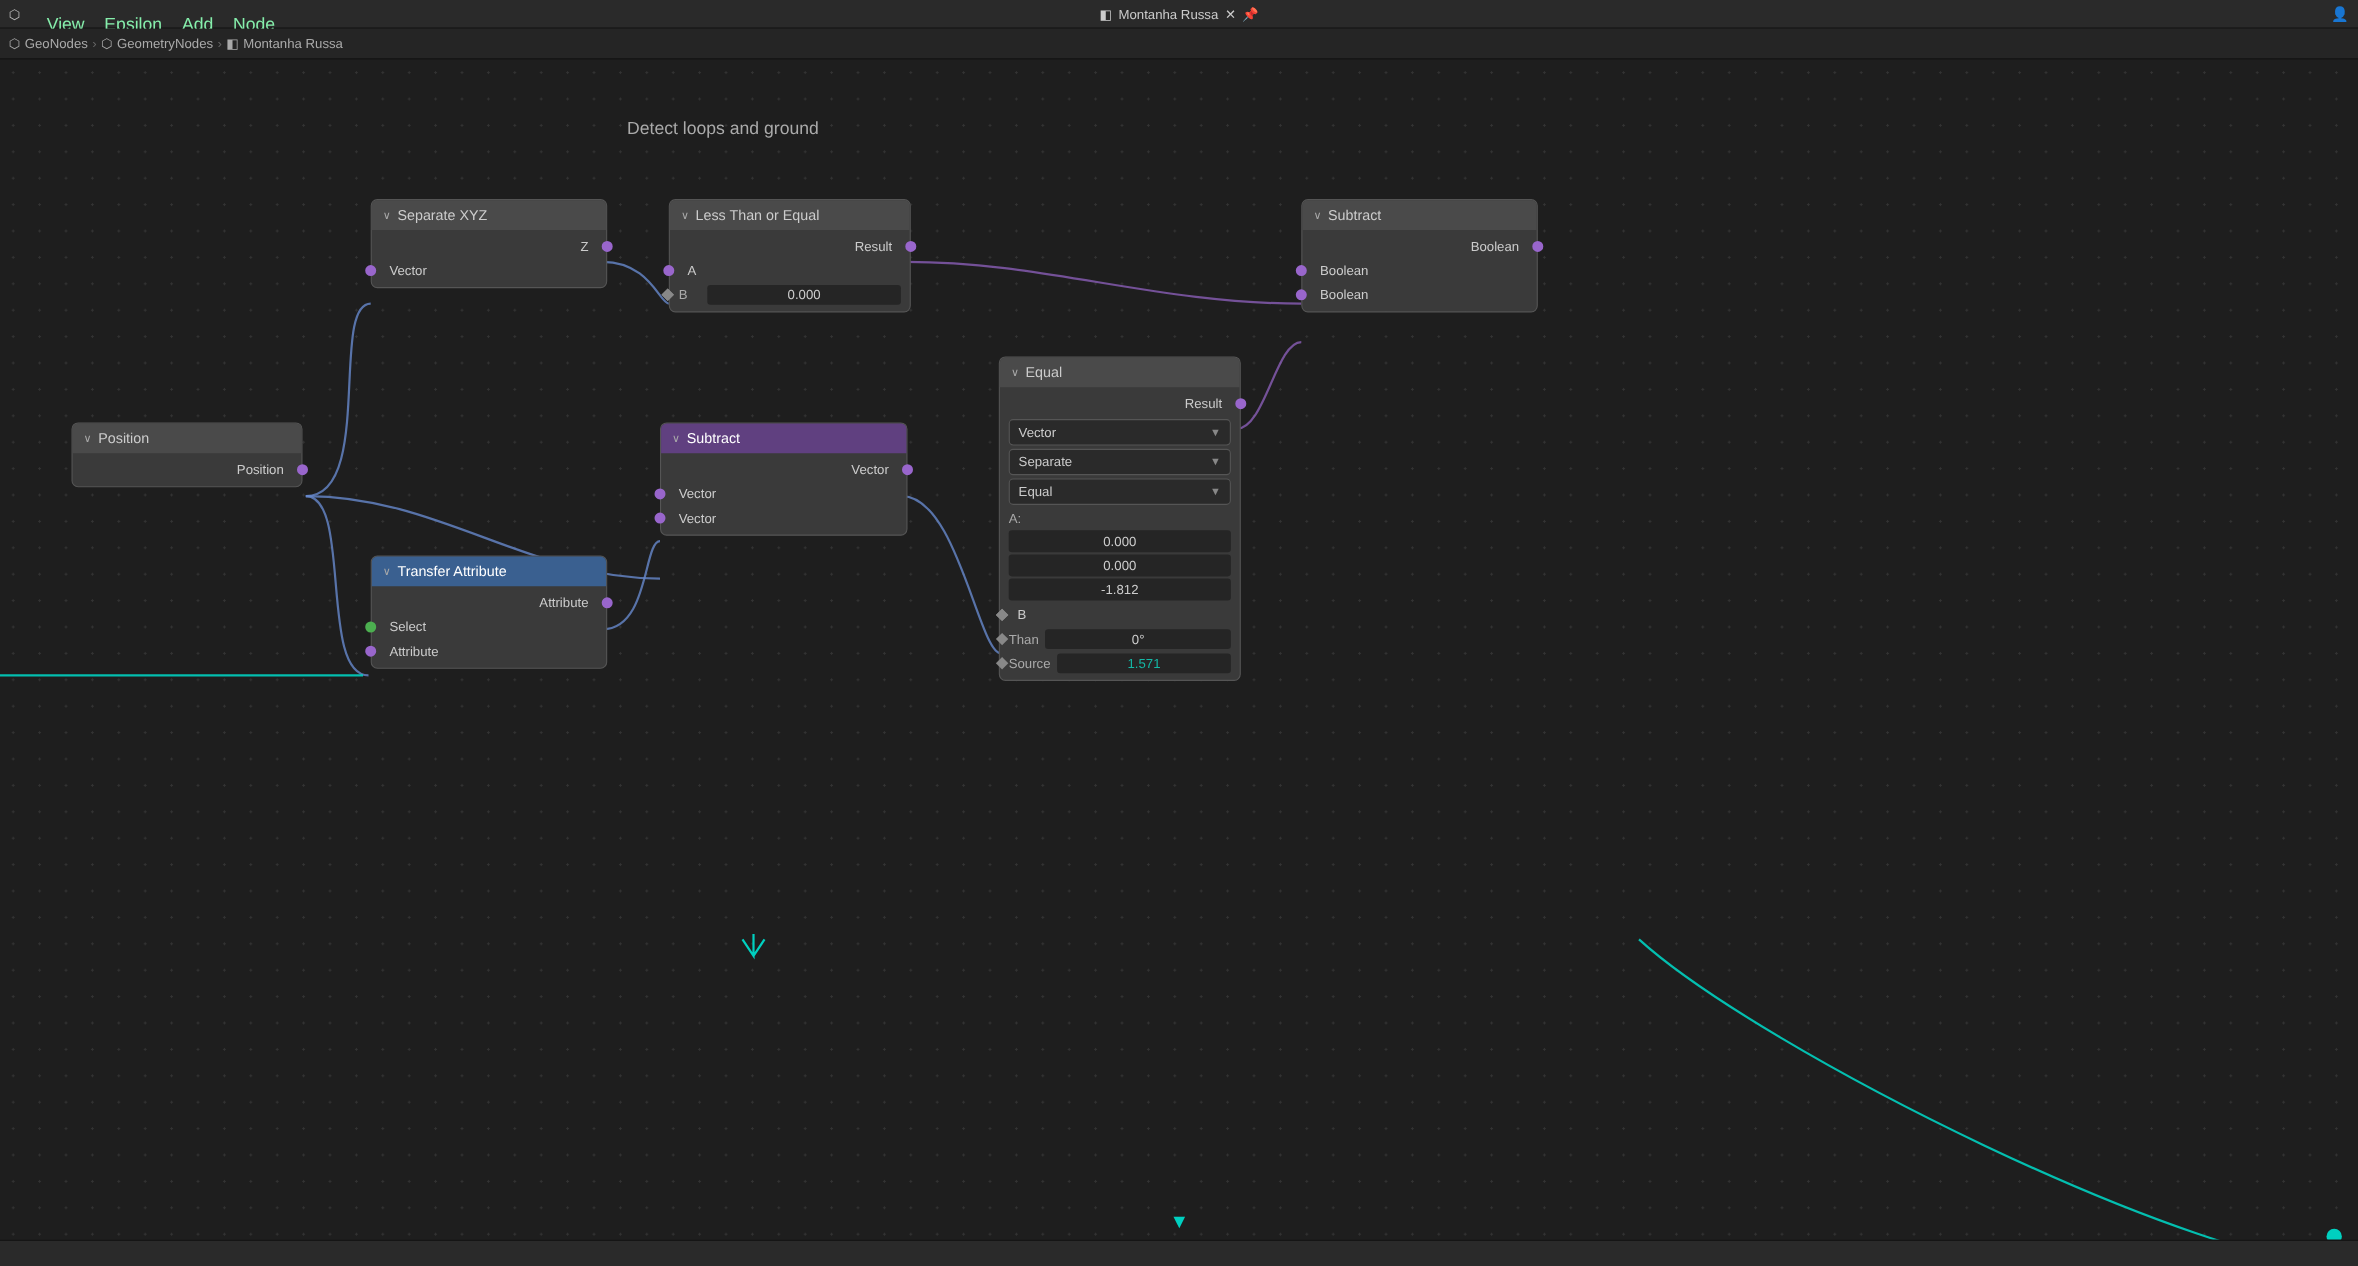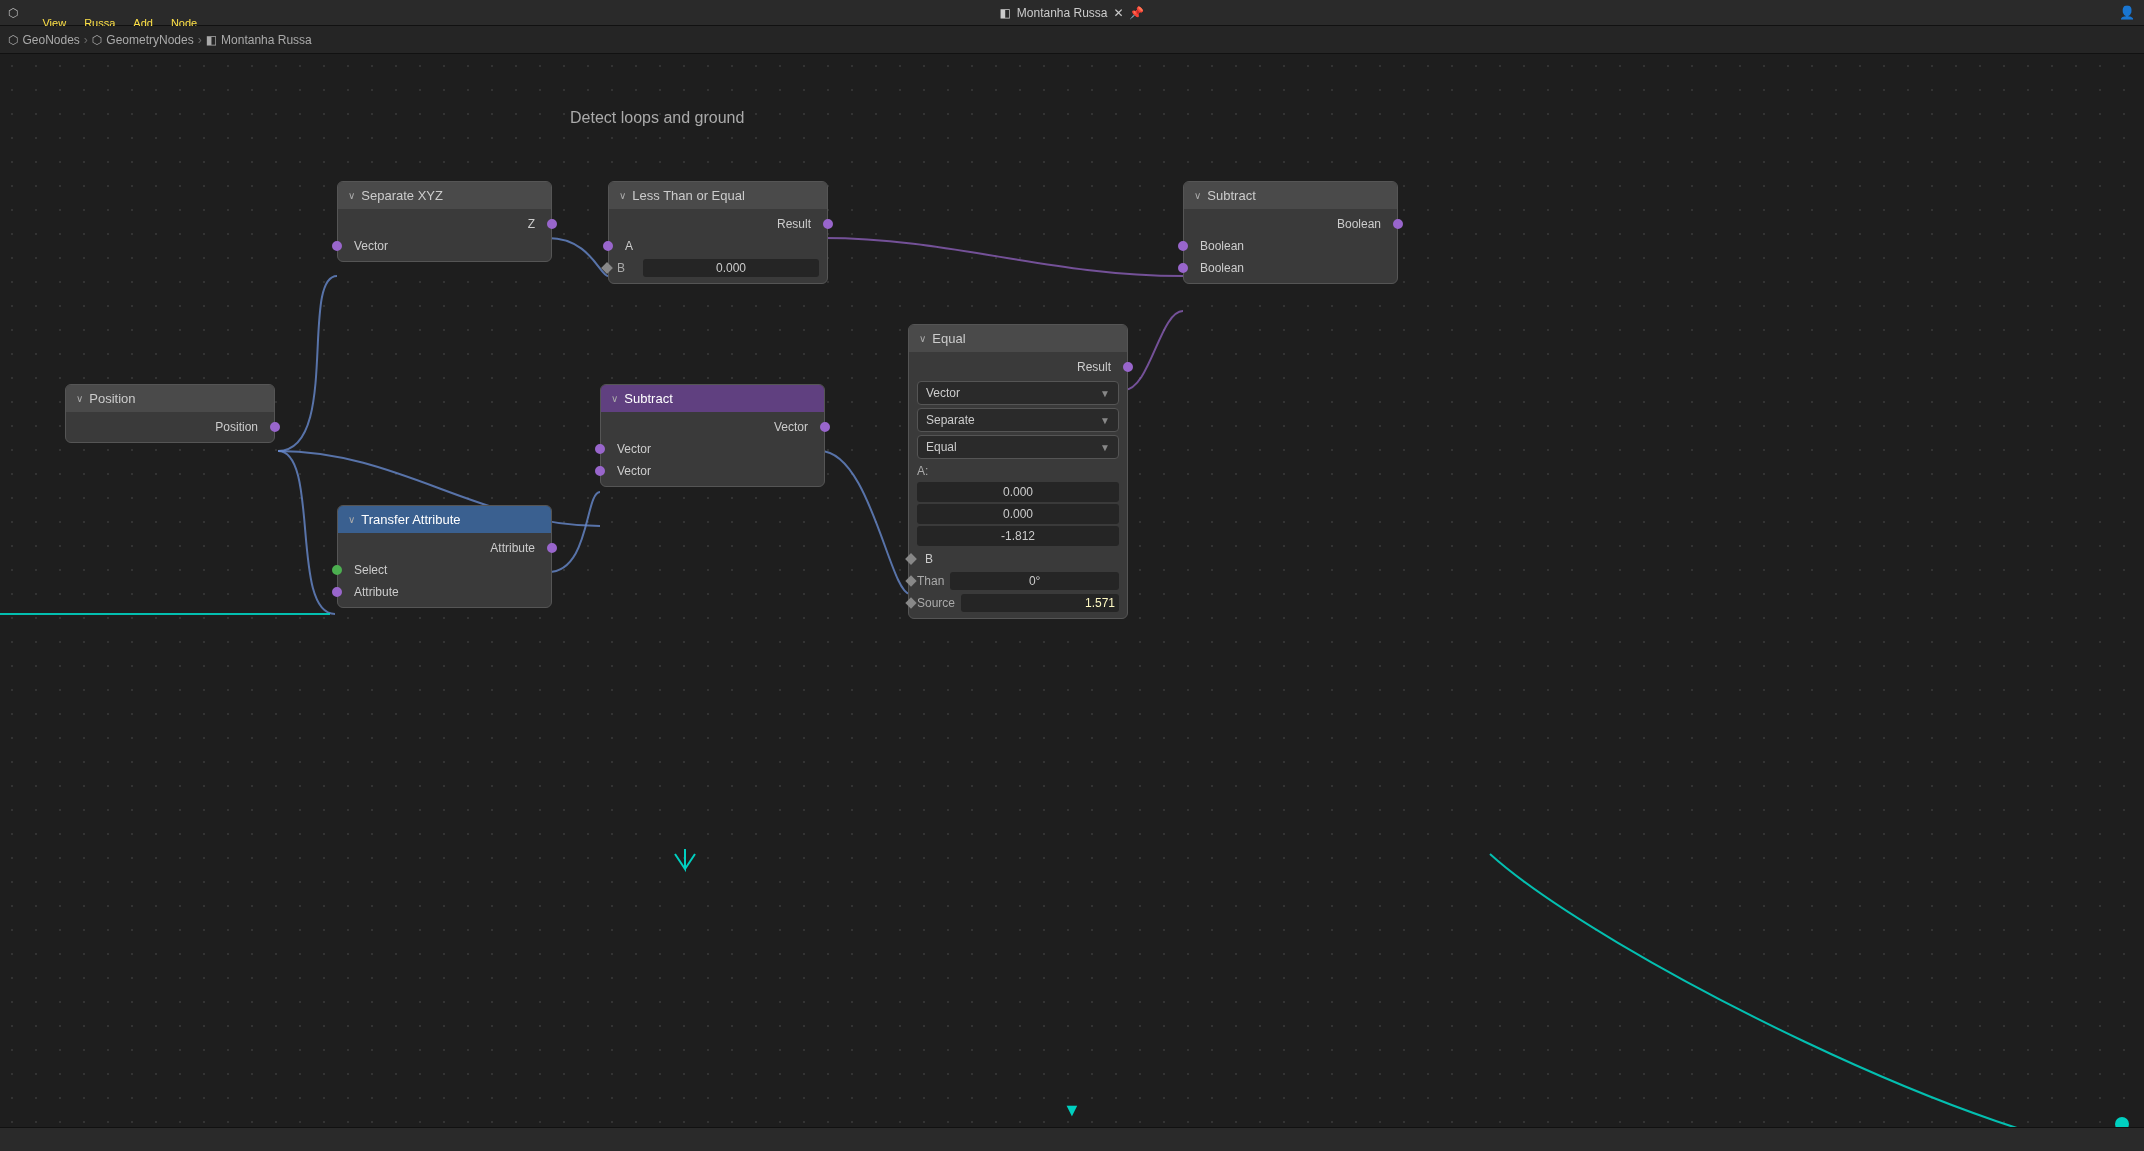--- a/index.html
+++ b/index.html
@@ -33,22 +33,22 @@
       font-size: 12px;
       color: #bbb;
     }
     .top-bar-menu {
       display: flex;
       gap: 2px;
       padding: 0 8px;
     }
     .menu-item {
       padding: 2px 8px;
-      font-size: 11px;
-      color: #fde047;
+      font-size: 16px;
+      color: #86efac;
       cursor: pointer;
       border-radius: 3px;
       margin-top: 20px;
     }
 
     .top-bar-title {
       position: absolute;
       left: 50%;
       transform: translateX(-50%);
       display: flex;
@@ -236,21 +236,21 @@
   </style>
 </head>
 <body>
 
 <div class="top-bar">
   <div class="top-bar-left">
     <span>⬡</span>
   </div>
   <div class="top-bar-menu">
     <div class="menu-item">View</div>
-    <div class="menu-item">Russa</div>
+    <div class="menu-item">Epsilon</div>
     <div class="menu-item">Add</div>
     <div class="menu-item">Node</div>
   </div>
   <div class="top-bar-title">
     <span>◧</span>
     <span>Montanha Russa</span>
     <span>✕</span>
     <span>📌</span>
   </div>
   <div class="top-bar-right">
@@ -452,21 +452,21 @@
 
       <div class="node-input-row" style="position:relative;">
         <div style="position:absolute; left:-2px; top:50%; width:8px; height:8px; background:#888; border-radius:0; transform:translateY(-50%) rotate(45deg);"></div>
         <span class="node-input-label">Than</span>
         <div style="flex:1; background:#252525; border-radius:3px; text-align:center; padding:2px 4px; font-size:12px; color:#ccc;">0°</div>
       </div>
 
       <div class="node-input-row" style="position:relative;">
         <div style="position:absolute; left:-2px; top:50%; width:8px; height:8px; background:#888; border-radius:0; transform:translateY(-50%) rotate(45deg);"></div>
         <span class="node-input-label">Source</span>
-        <div style="flex:1; background:#252525; border-radius:3px; text-align:right; padding:2px 4px; font-size:12px; color:#fef9c3;">1.571</div>
+        <div style="flex:1; background:#252525; border-radius:3px; text-align:center; padding:2px 4px; font-size:12px; color:#14b8a6;">1.571</div>
       </div>
     </div>
   </div>
 
   <div style="position:absolute; bottom:30px; left:50%; transform:translateX(-50%); color:#00d0c0; font-size:18px;">▼</div>
 
   <div style="position:absolute; bottom:20px; right:15px; width:14px; height:14px; border-radius:50%; background:#00d0c0;"></div>
 
 </div>
 

